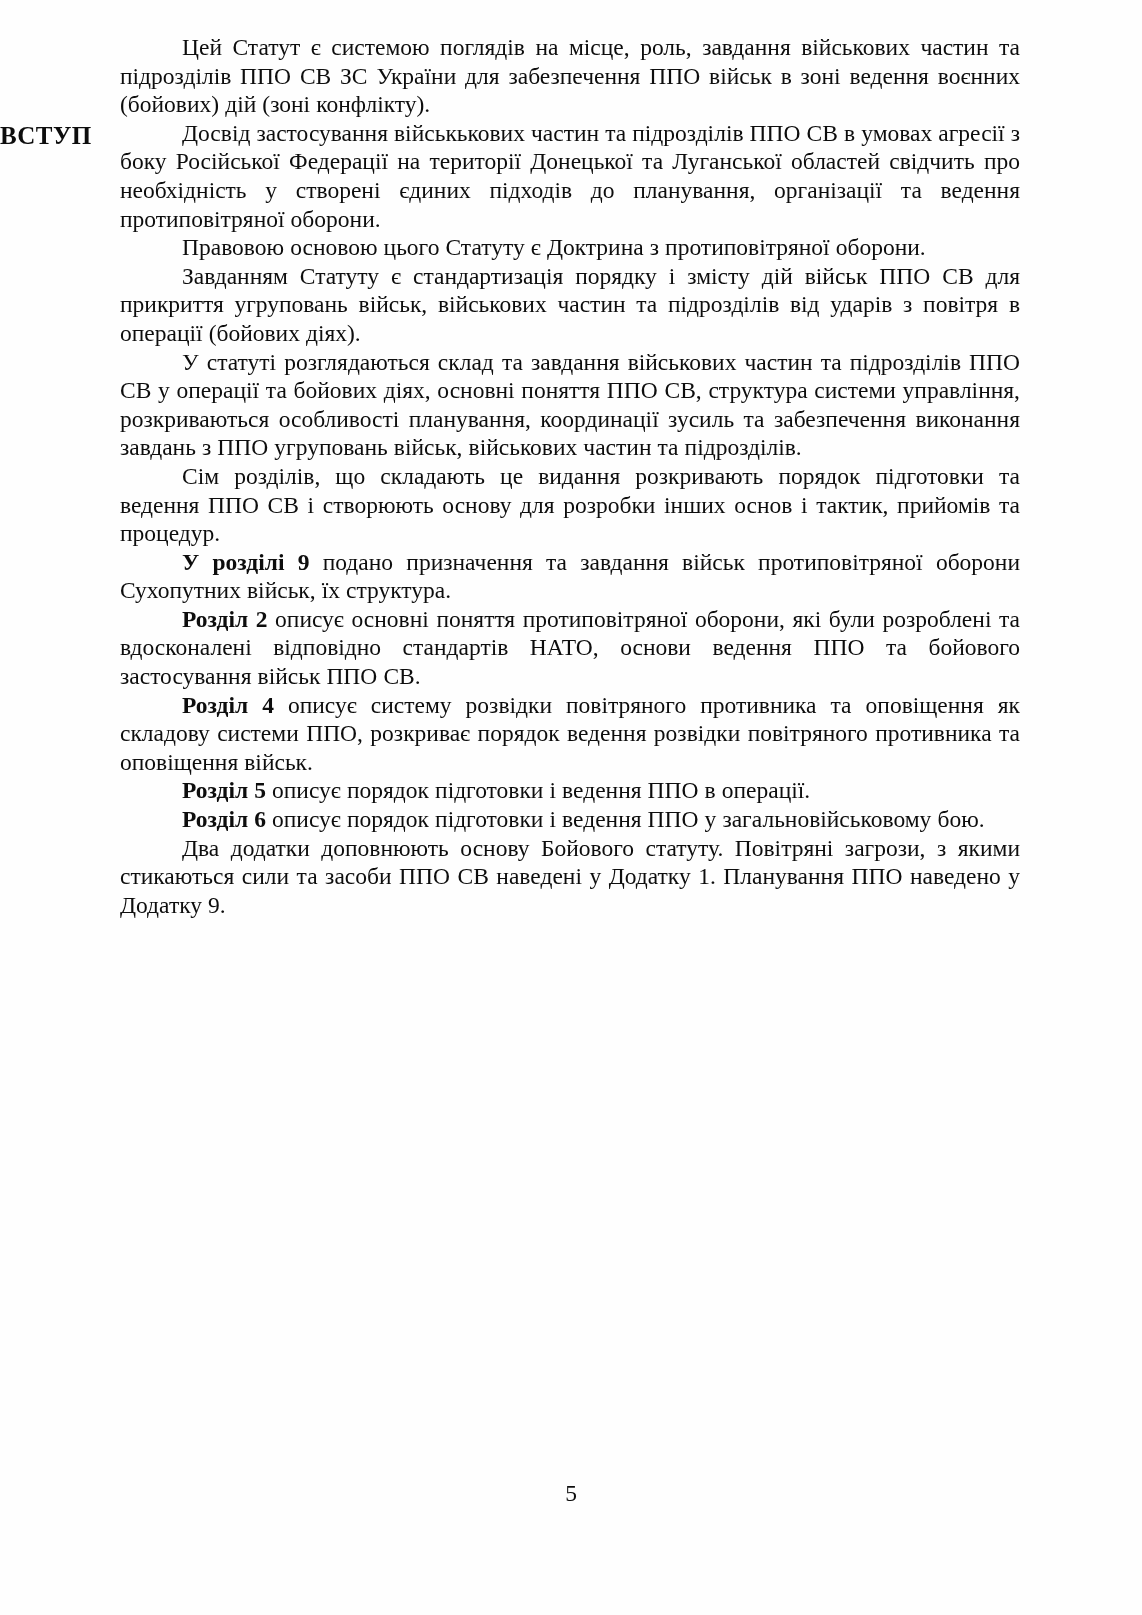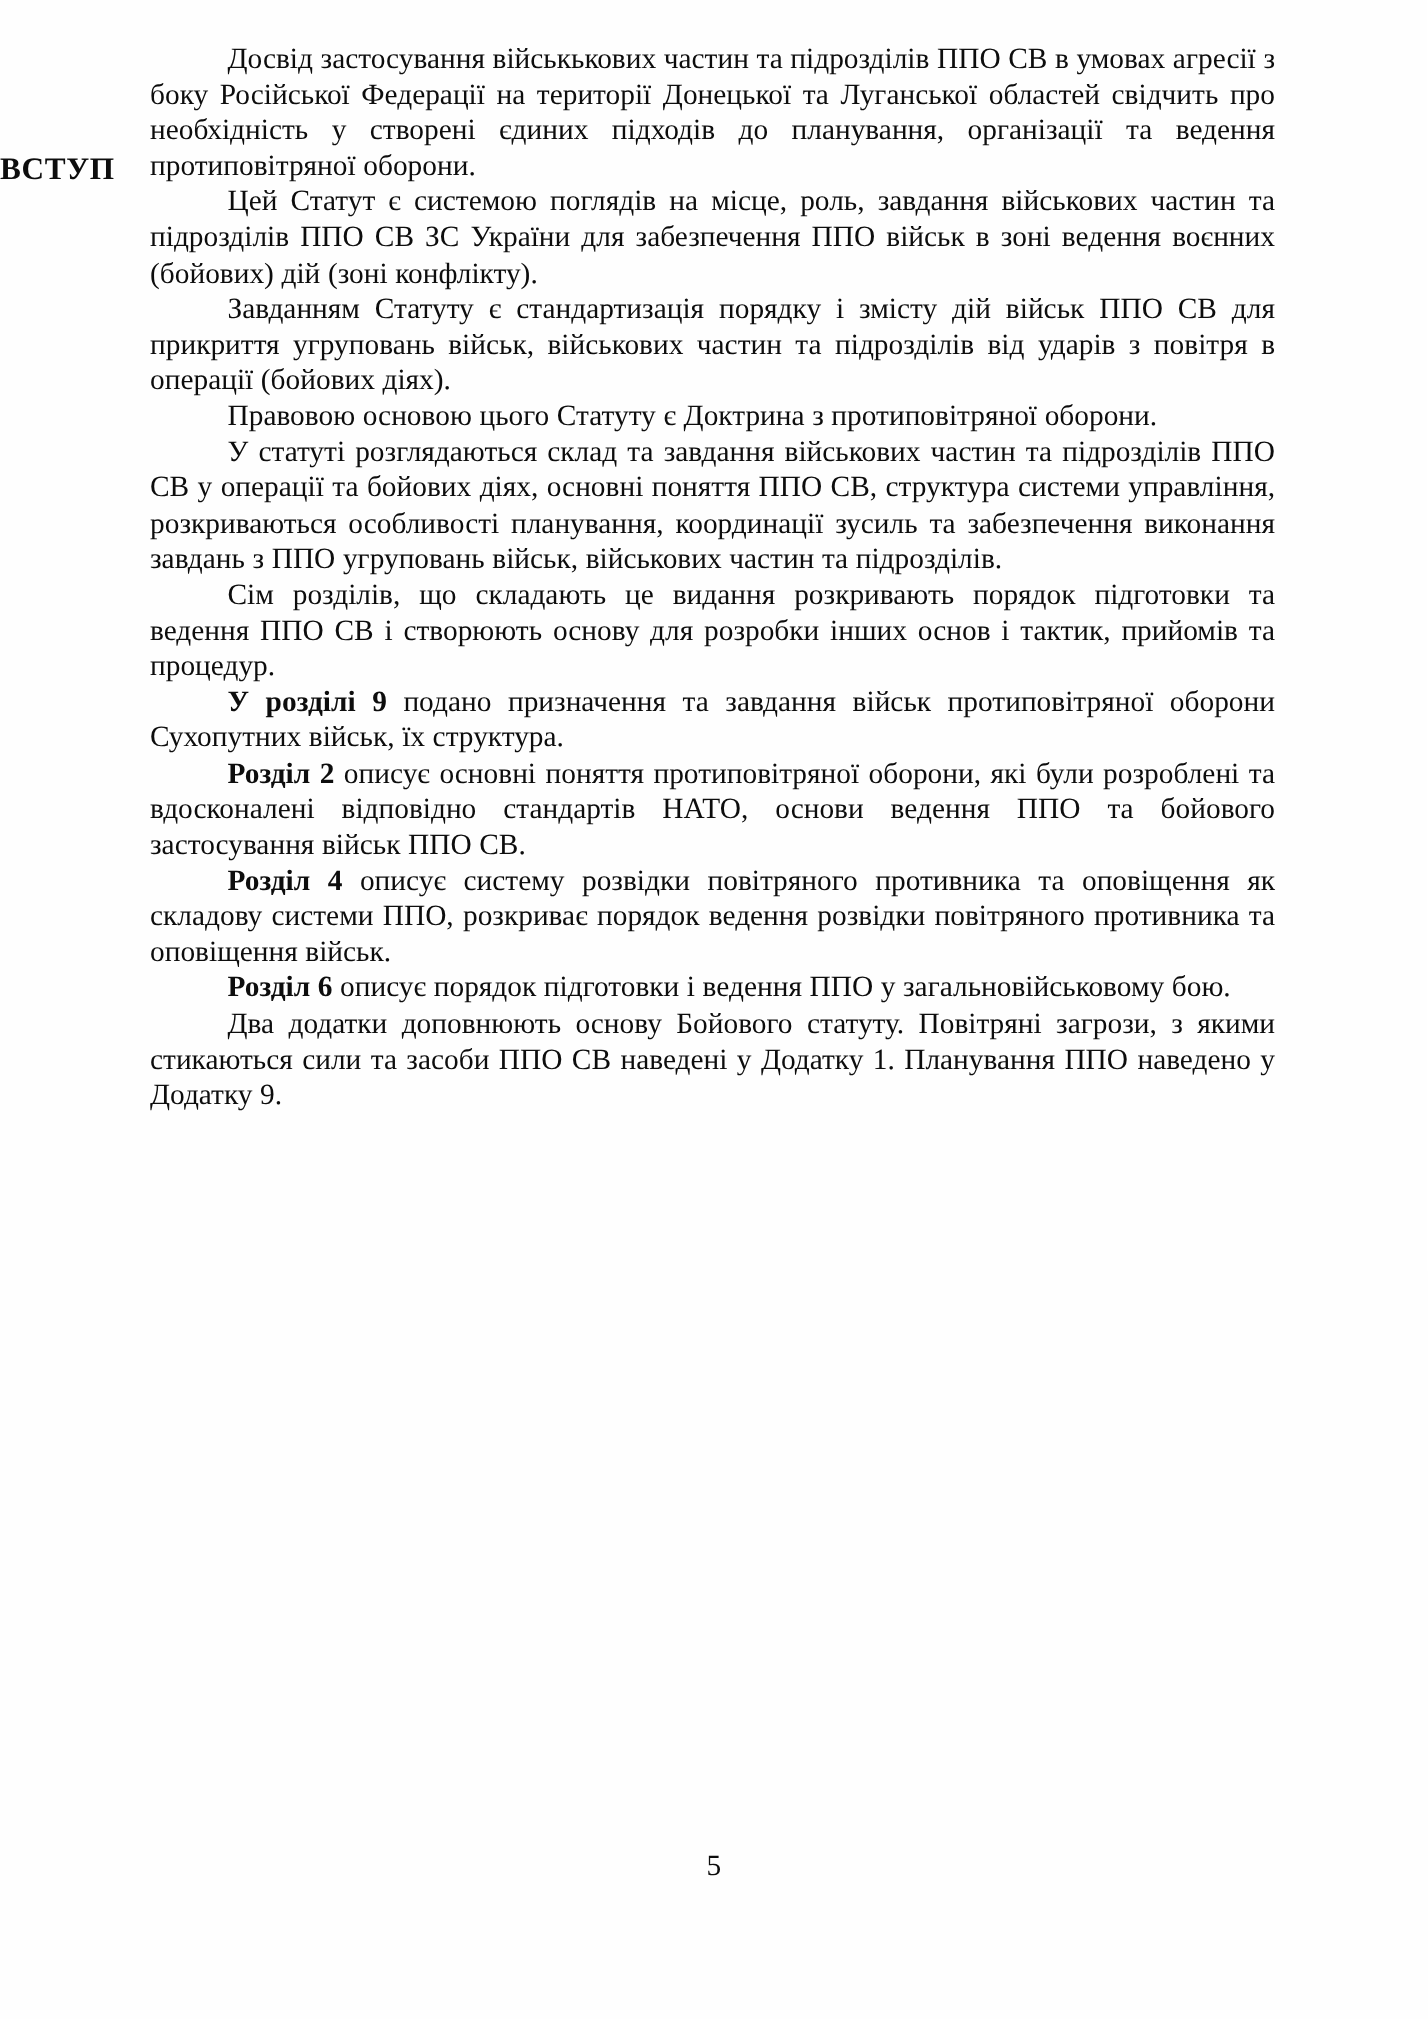--- a/index.html
+++ b/index.html
@@ -62,29 +62,30 @@
 </style>
 </head>
 <body>
 
 <div class="page">
 
   <h1 class="doc-title">ВСТУП</h1>
 
   <div class="content">
     <div class="body-text" id="paragraph-container">
+        <p class="para"><span>Цей Статут є системою поглядів на місце, роль, завдання військових частин та підрозділів ППО СВ ЗС України для забезпечення ППО військ в зоні ведення воєнних (бойових) дій (зоні конфлікту).</span></p>
         <p class="para"><span>Досвід застосування військькових частин та підрозділів ППО СВ в умовах агресії з боку Російської Федерації на території Донецької та Луганської областей свідчить про необхідність у створені єдиних підходів до планування, організації та ведення протиповітряної оборони.</span></p>
-        <p class="para"><span>Цей Статут є системою поглядів на місце, роль, завдання військових частин та підрозділів ППО СВ ЗС України для забезпечення ППО військ в зоні ведення воєнних (бойових) дій (зоні конфлікту).</span></p>
+        <p class="para"><span>Правовою основою цього Статуту є Доктрина з протиповітряної оборони.</span></p>
         <p class="para"><span>Завданням Статуту є стандартизація порядку і змісту дій військ ППО СВ для прикриття угруповань військ, військових частин та підрозділів від ударів з повітря в операції (бойових діях).</span></p>
-        <p class="para"><span>Правовою основою цього Статуту є Доктрина з протиповітряної оборони.</span></p>
         <p class="para"><span>У статуті розглядаються склад та завдання військових частин та підрозділів ППО СВ у операції та бойових діях, основні поняття ППО СВ, структура системи управління, розкриваються особливості планування, координації зусиль та забезпечення виконання завдань з ППО угруповань військ, військових частин та підрозділів.</span></p>
         <p class="para"><span>Сім розділів, що складають це видання розкривають порядок підготовки та ведення ППО СВ і створюють основу для розробки інших основ і тактик, прийомів та процедур.</span></p>
         <p class="para"><span class="lead">У розділі 9</span><span> подано призначення та завдання військ протиповітряної оборони Сухопутних військ, їх структура.</span></p>
         <p class="para"><span class="lead">Розділ 2</span><span> описує основні поняття протиповітряної оборони, які були розроблені та вдосконалені відповідно стандартів НАТО, основи ведення ППО та бойового застосування військ ППО СВ.</span></p>
         <p class="para"><span class="lead">Розділ 4</span><span> описує систему розвідки повітряного противника та оповіщення як складову системи ППО, розкриває порядок ведення розвідки повітряного противника та оповіщення військ.</span></p>
+        <p class="para"><span class="lead">Розділ 5</span><span> описує порядок підготовки і ведення ППО в операції.</span></p>
         <p class="para"><span class="lead">Розділ 6</span><span> описує порядок підготовки і ведення ППО у загальновійськовому бою.</span></p>
         <p class="para"><span>Два додатки доповнюють основу Бойового статуту. Повітряні загрози, з якими стикаються сили та засоби ППО СВ наведені у Додатку 1. Планування ППО наведено у Додатку 9.</span></p>
       </div>
   </div>
 
   <div class="page-number">5</div>
 
 </div>
 
 </body></html>

